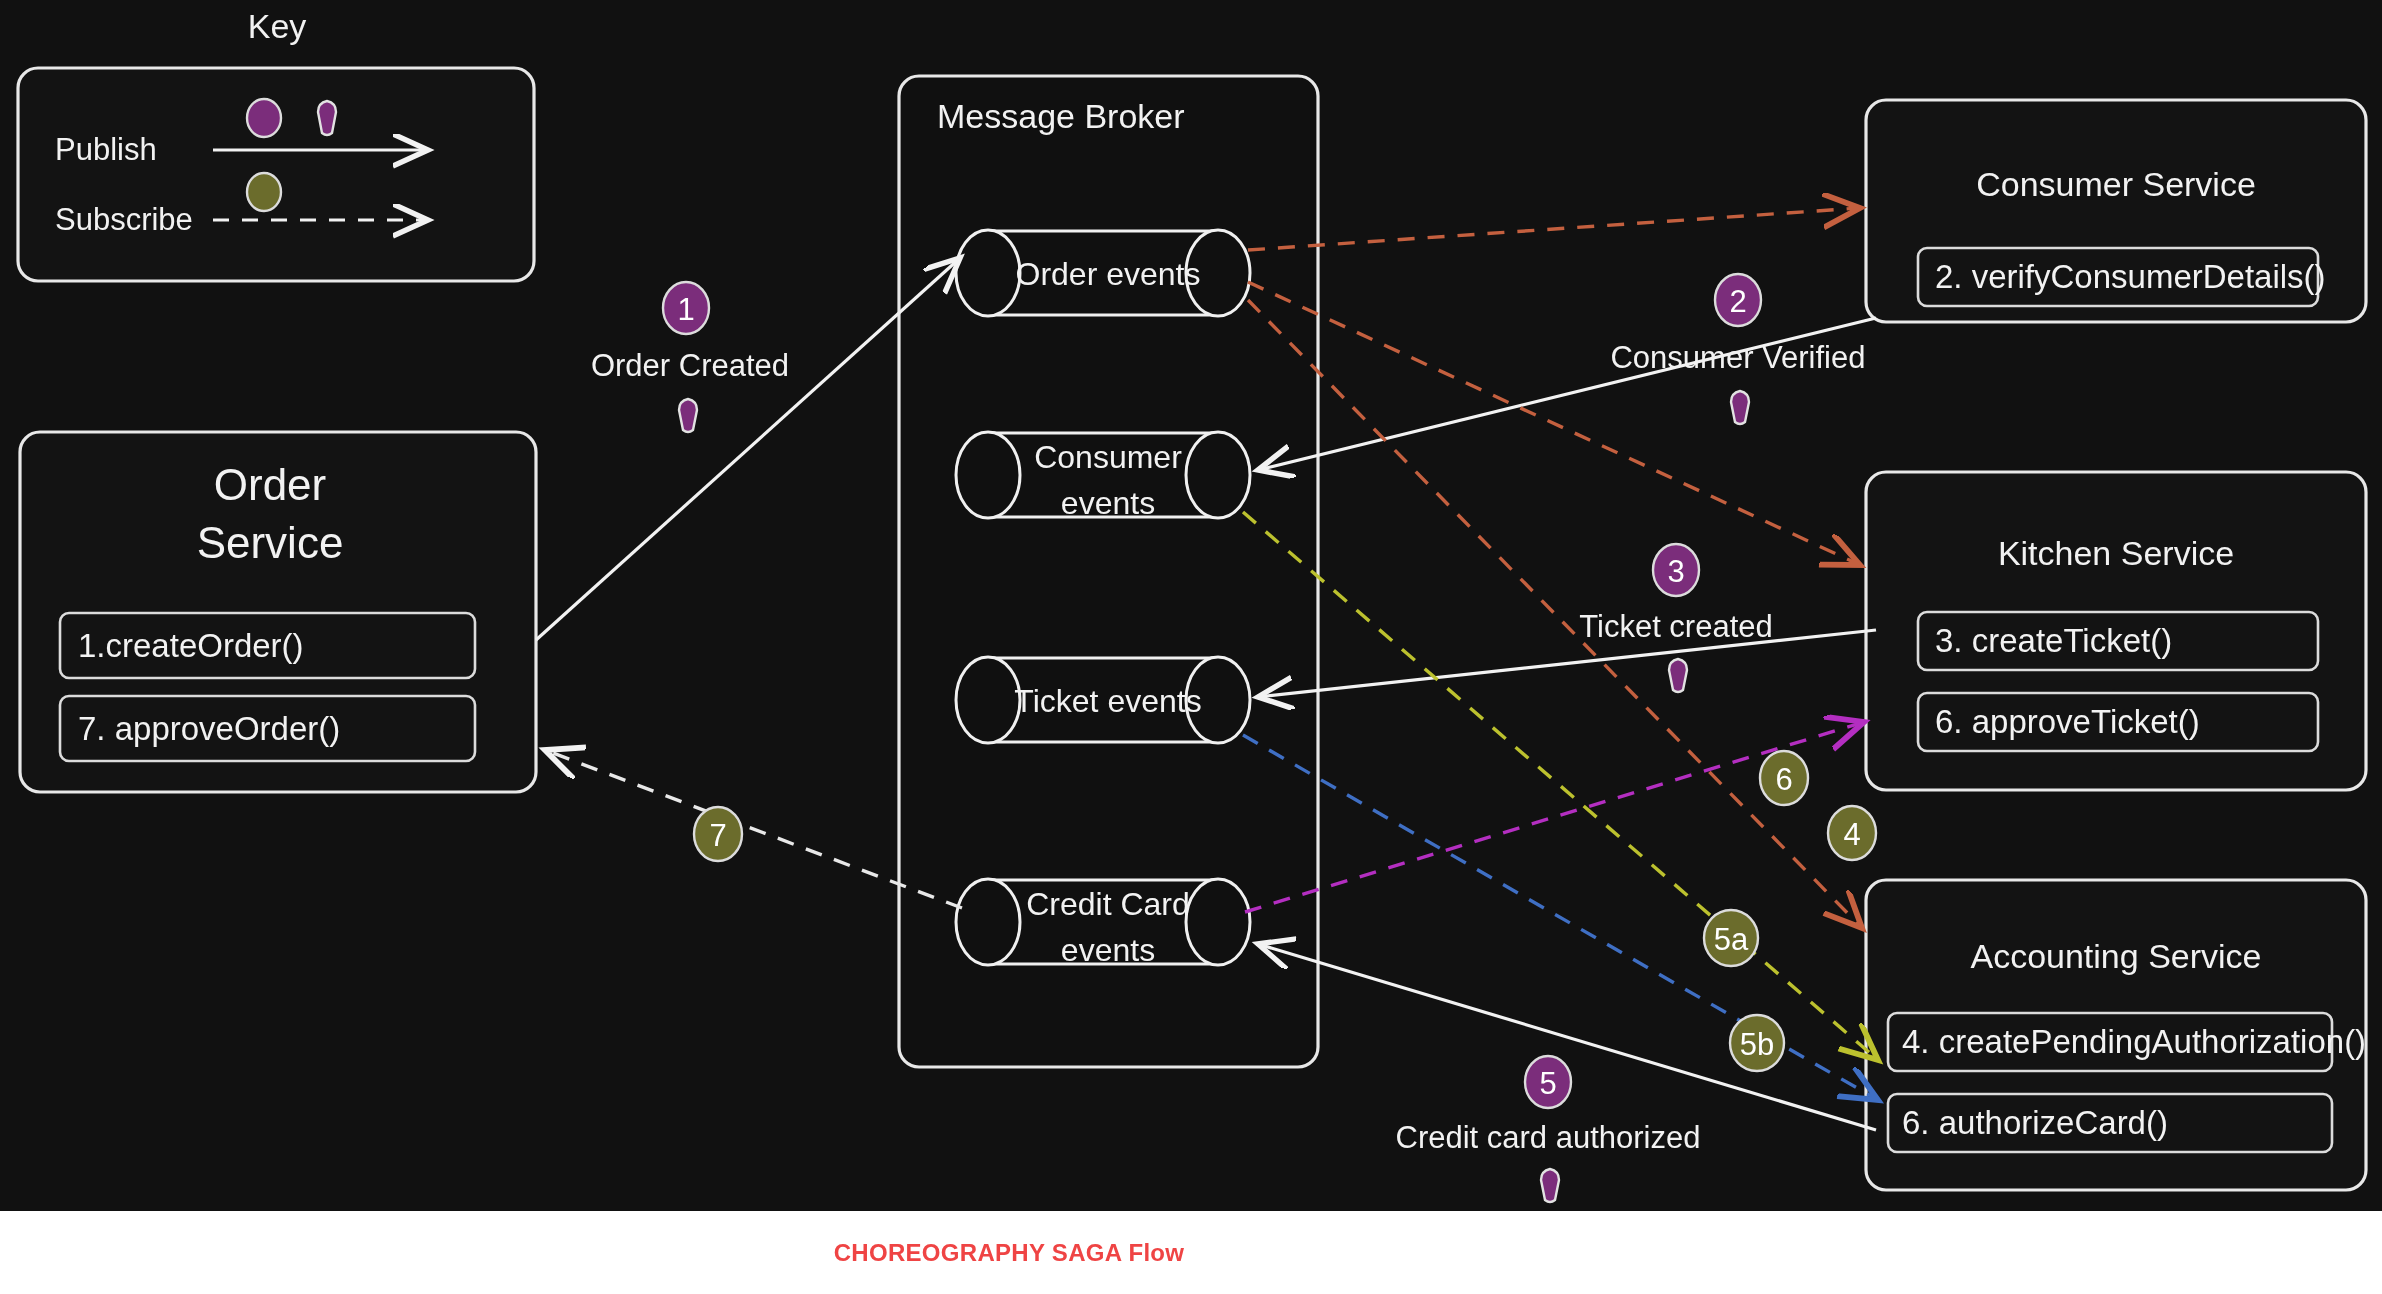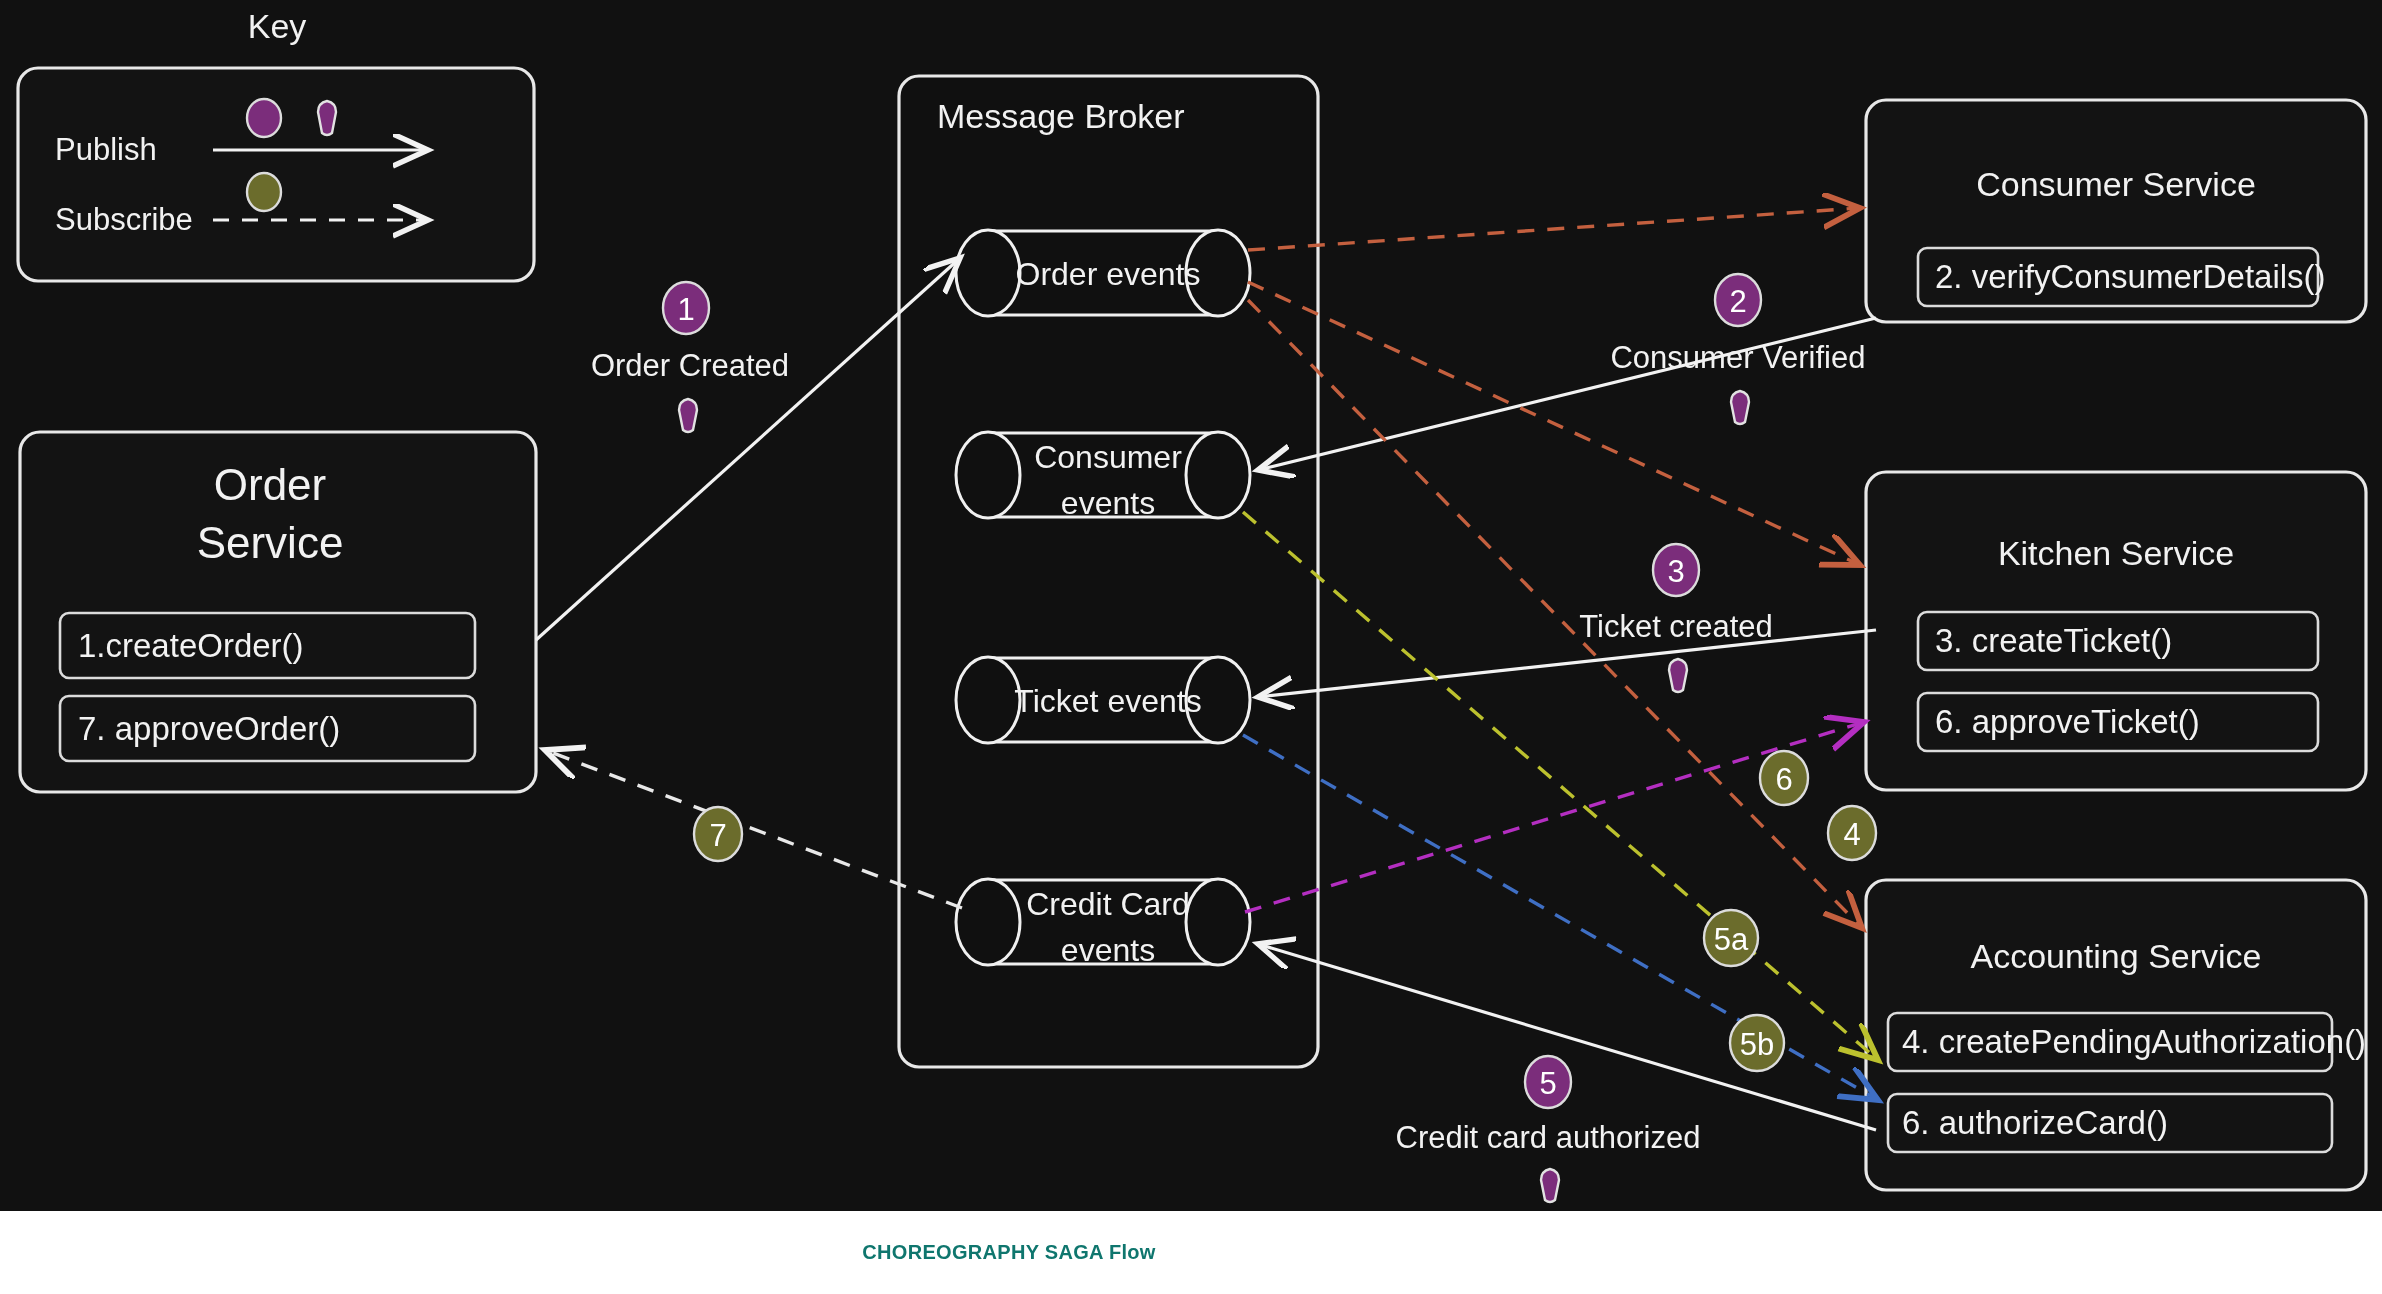--- a/index.html
+++ b/index.html
@@ -1,20 +1,20 @@
 <!DOCTYPE html>
 <html><head>
 <meta charset="utf-8">
 <style>
   html,body{margin:0;padding:0;background:#ffffff;}
   body{font-family:"Liberation Sans",sans-serif;}
   #page{position:relative;width:2382px;height:1294px;background:#ffffff;overflow:hidden;text-align:center;}
   #canvas{position:absolute;left:0;top:0;width:2382px;height:1211px;background:#111111;}
   #caption{position:absolute;left:0;top:1211px;width:2018px;height:83px;display:flex;align-items:center;justify-content:center;
-           color:#0f766e;font-size:20px;font-weight:bold;letter-spacing:.3px;background:#ffffff;}
+           color:#ef4444;font-size:24px;font-weight:bold;letter-spacing:.3px;background:#ffffff;}
   svg{position:absolute;left:0;top:0;width:2382px;height:1211px;}
   .bx{fill:#131313;stroke:#e8e8e8;stroke-width:3.2;}
   .mb{fill:#101010;stroke:#e8e8e8;stroke-width:3.2;}
   .cylbody{fill:#101010;stroke:#f0f0f0;stroke-width:3;}
   .cylcap{fill:#101010;stroke:#f0f0f0;stroke-width:3;}
   .meth{fill:#131313;stroke:#dcdcdc;stroke-width:2.6;}
   text{fill:#f2f2f2;font-family:"Liberation Sans",sans-serif;}
   .t-title{font-size:34px;}
   .t-big{font-size:44px;}
   .t-meth{font-size:33px;}

